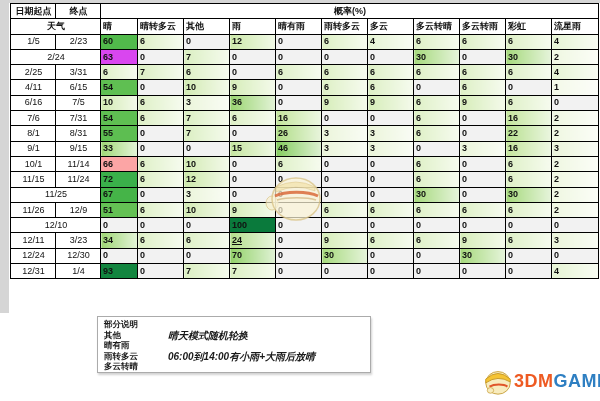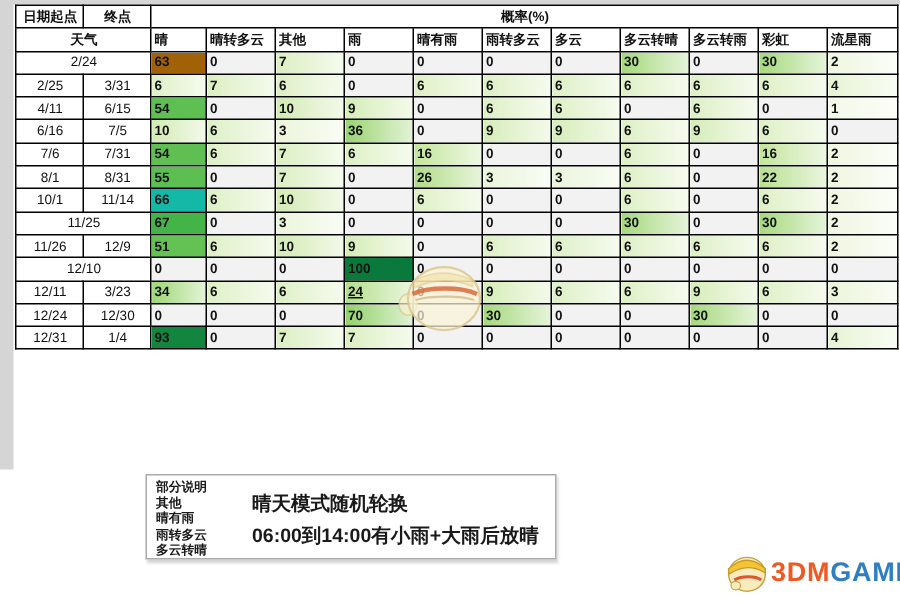--- a/index.html
+++ b/index.html
@@ -30,21 +30,21 @@
   .sticker{position:absolute;left:263px;top:175px;width:64px;height:48px;pointer-events:none;}
 
   .legend{
     position:absolute;left:97px;top:316px;width:274px;height:57px;
     background:#fff;border:1px solid #ababab;
     box-shadow:1px 2px 2px rgba(0,0,0,0.18);
     padding:3px 4px 0 6px;box-sizing:border-box;
   }
   .legend .row{display:flex;height:10.5px;align-items:center;}
   .legend .term{width:64px;font-size:8.5px;font-weight:bold;color:#1a1a1a;flex:none;}
-  .legend .desc{font-size:13px;font-weight:bold;color:#1a1a1a;}
+  .legend .desc{font-size:10px;font-weight:bold;color:#1a1a1a;font-style:italic;}
 
   .brand{
     position:absolute;left:482px;top:364px;height:34px;
     display:flex;align-items:center;
   }
   .brand .txt{font-size:18px;font-weight:800;letter-spacing:0.5px;}
   .brand .t-orange{color:#ee5a22;}
   .brand .t-blue{color:#2e7fc2;}
 </style>
 </head>
@@ -86,23 +86,38 @@
         <th>雨转多云</th>
         <th>多云</th>
         <th>多云转晴</th>
         <th>多云转雨</th>
         <th>彩虹</th>
         <th>流星雨</th>
       </tr>
   </thead>
   <tbody>
 
+  <tr>
+        <td class="date">1/5</td>
+        <td class="date">2/23</td>
+        <td class="val" style="background: rgb(81, 186, 75);">60</td>
+        <td class="val" style="background: linear-gradient(90deg, rgb(222, 240, 198), rgb(246, 251, 239));">6</td>
+        <td class="val" style="background: rgb(242, 242, 242);">0</td>
+        <td class="val" style="background: linear-gradient(90deg, rgb(205, 233, 171), rgb(241, 249, 231));">12</td>
+        <td class="val" style="background: rgb(242, 242, 242);">0</td>
+        <td class="val" style="background: linear-gradient(90deg, rgb(222, 240, 198), rgb(246, 251, 239));">6</td>
+        <td class="val" style="background: linear-gradient(90deg, rgb(230, 244, 212), rgb(248, 252, 243));">4</td>
+        <td class="val" style="background: linear-gradient(90deg, rgb(222, 240, 198), rgb(246, 251, 239));">6</td>
+        <td class="val" style="background: linear-gradient(90deg, rgb(222, 240, 198), rgb(246, 251, 239));">6</td>
+        <td class="val" style="background: linear-gradient(90deg, rgb(222, 240, 198), rgb(246, 251, 239));">6</td>
+        <td class="val" style="background: linear-gradient(90deg, rgb(230, 244, 212), rgb(248, 252, 243));">4</td>
+      </tr>
       <tr>
         <td colspan="2" class="date">2/24</td>
-        <td class="val" style="background: #a16207;">63</td>
+        <td class="val" style="background: #d946ef;">63</td>
         <td class="val" style="background: rgb(242, 242, 242);">0</td>
         <td class="val" style="background: linear-gradient(90deg, rgb(219, 239, 194), rgb(245, 251, 238));">7</td>
         <td class="val" style="background: rgb(242, 242, 242);">0</td>
         <td class="val" style="background: rgb(242, 242, 242);">0</td>
         <td class="val" style="background: rgb(242, 242, 242);">0</td>
         <td class="val" style="background: rgb(242, 242, 242);">0</td>
         <td class="val" style="background: linear-gradient(90deg, rgb(166, 217, 125), rgb(230, 244, 219));">30</td>
         <td class="val" style="background: rgb(242, 242, 242);">0</td>
         <td class="val" style="background: linear-gradient(90deg, rgb(166, 217, 125), rgb(230, 244, 219));">30</td>
         <td class="val" style="background: linear-gradient(90deg, rgb(239, 247, 225), rgb(251, 253, 247));">2</td>
@@ -176,27 +191,57 @@
         <td class="val" style="background: rgb(242, 242, 242);">0</td>
         <td class="val" style="background: linear-gradient(90deg, rgb(176, 221, 135), rgb(233, 245, 221));">26</td>
         <td class="val" style="background: linear-gradient(90deg, rgb(235, 245, 218), rgb(249, 252, 245));">3</td>
         <td class="val" style="background: linear-gradient(90deg, rgb(235, 245, 218), rgb(249, 252, 245));">3</td>
         <td class="val" style="background: linear-gradient(90deg, rgb(222, 240, 198), rgb(246, 251, 239));">6</td>
         <td class="val" style="background: rgb(242, 242, 242);">0</td>
         <td class="val" style="background: linear-gradient(90deg, rgb(184, 224, 144), rgb(235, 246, 224));">22</td>
         <td class="val" style="background: linear-gradient(90deg, rgb(239, 247, 225), rgb(251, 253, 247));">2</td>
       </tr>
       <tr>
+        <td class="date">9/1</td>
+        <td class="date">9/15</td>
+        <td class="val" style="background: linear-gradient(90deg, rgb(160, 215, 119), rgb(228, 244, 217));">33</td>
+        <td class="val" style="background: rgb(242, 242, 242);">0</td>
+        <td class="val" style="background: rgb(242, 242, 242);">0</td>
+        <td class="val" style="background: linear-gradient(90deg, rgb(198, 230, 161), rgb(239, 248, 229));">15</td>
+        <td class="val" style="background: linear-gradient(90deg, rgb(133, 204, 95), rgb(221, 241, 210));">46</td>
+        <td class="val" style="background: linear-gradient(90deg, rgb(235, 245, 218), rgb(249, 252, 245));">3</td>
+        <td class="val" style="background: linear-gradient(90deg, rgb(235, 245, 218), rgb(249, 252, 245));">3</td>
+        <td class="val" style="background: rgb(242, 242, 242);">0</td>
+        <td class="val" style="background: linear-gradient(90deg, rgb(235, 245, 218), rgb(249, 252, 245));">3</td>
+        <td class="val" style="background: linear-gradient(90deg, rgb(196, 229, 157), rgb(238, 248, 228));">16</td>
+        <td class="val" style="background: linear-gradient(90deg, rgb(235, 245, 218), rgb(249, 252, 245));">3</td>
+      </tr>
+      <tr>
         <td class="date">10/1</td>
         <td class="date">11/14</td>
-        <td class="val" style="background: #14b8a6;">66</td>
+        <td class="val" style="background: #fca5a5;">66</td>
         <td class="val" style="background: linear-gradient(90deg, rgb(222, 240, 198), rgb(246, 251, 239));">6</td>
         <td class="val" style="background: linear-gradient(90deg, rgb(211, 235, 180), rgb(243, 249, 234));">10</td>
         <td class="val" style="background: rgb(242, 242, 242);">0</td>
         <td class="val" style="background: linear-gradient(90deg, rgb(222, 240, 198), rgb(246, 251, 239));">6</td>
+        <td class="val" style="background: rgb(242, 242, 242);">0</td>
+        <td class="val" style="background: rgb(242, 242, 242);">0</td>
+        <td class="val" style="background: linear-gradient(90deg, rgb(222, 240, 198), rgb(246, 251, 239));">6</td>
+        <td class="val" style="background: rgb(242, 242, 242);">0</td>
+        <td class="val" style="background: linear-gradient(90deg, rgb(222, 240, 198), rgb(246, 251, 239));">6</td>
+        <td class="val" style="background: linear-gradient(90deg, rgb(239, 247, 225), rgb(251, 253, 247));">2</td>
+      </tr>
+      <tr>
+        <td class="date">11/15</td>
+        <td class="date">11/24</td>
+        <td class="val" style="background: rgb(58, 176, 74);">72</td>
+        <td class="val" style="background: linear-gradient(90deg, rgb(222, 240, 198), rgb(246, 251, 239));">6</td>
+        <td class="val" style="background: linear-gradient(90deg, rgb(205, 233, 171), rgb(241, 249, 231));">12</td>
+        <td class="val" style="background: rgb(242, 242, 242);">0</td>
+        <td class="val" style="background: rgb(242, 242, 242);">0</td>
         <td class="val" style="background: rgb(242, 242, 242);">0</td>
         <td class="val" style="background: rgb(242, 242, 242);">0</td>
         <td class="val" style="background: linear-gradient(90deg, rgb(222, 240, 198), rgb(246, 251, 239));">6</td>
         <td class="val" style="background: rgb(242, 242, 242);">0</td>
         <td class="val" style="background: linear-gradient(90deg, rgb(222, 240, 198), rgb(246, 251, 239));">6</td>
         <td class="val" style="background: linear-gradient(90deg, rgb(239, 247, 225), rgb(251, 253, 247));">2</td>
       </tr>
       <tr>
         <td colspan="2" class="date">11/25</td>
         <td class="val" style="background: rgb(69, 180, 72);">67</td>

